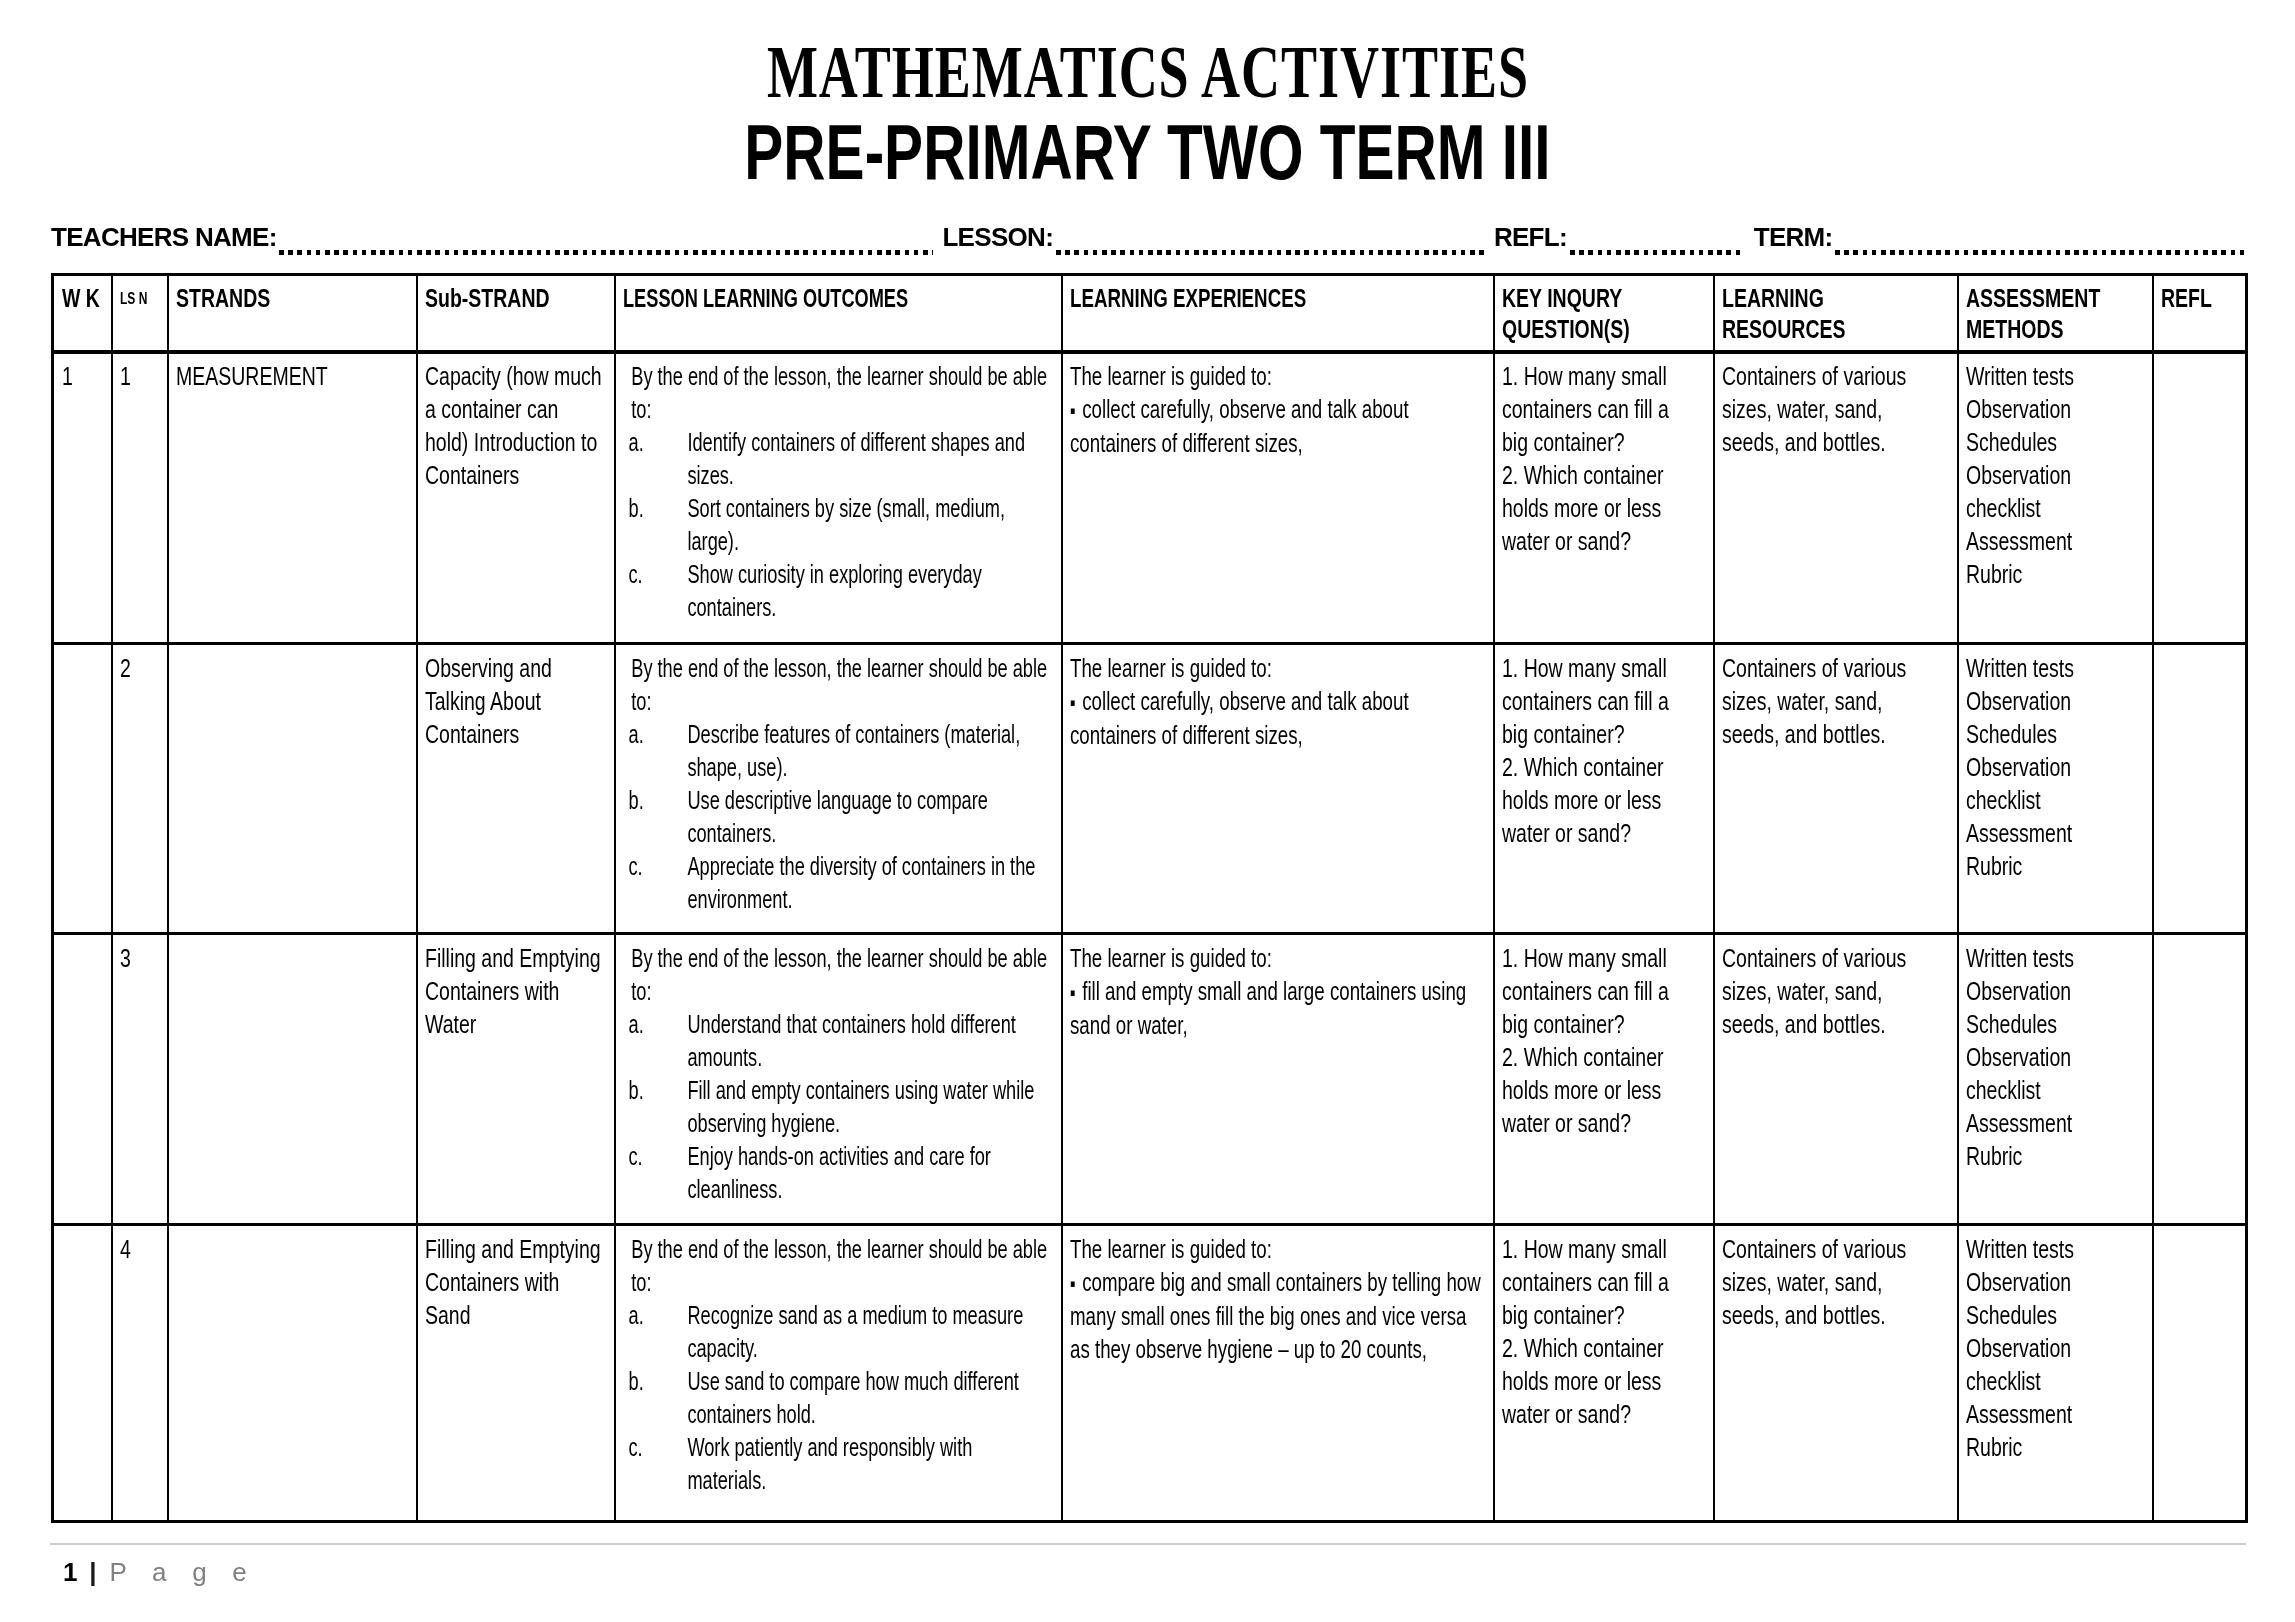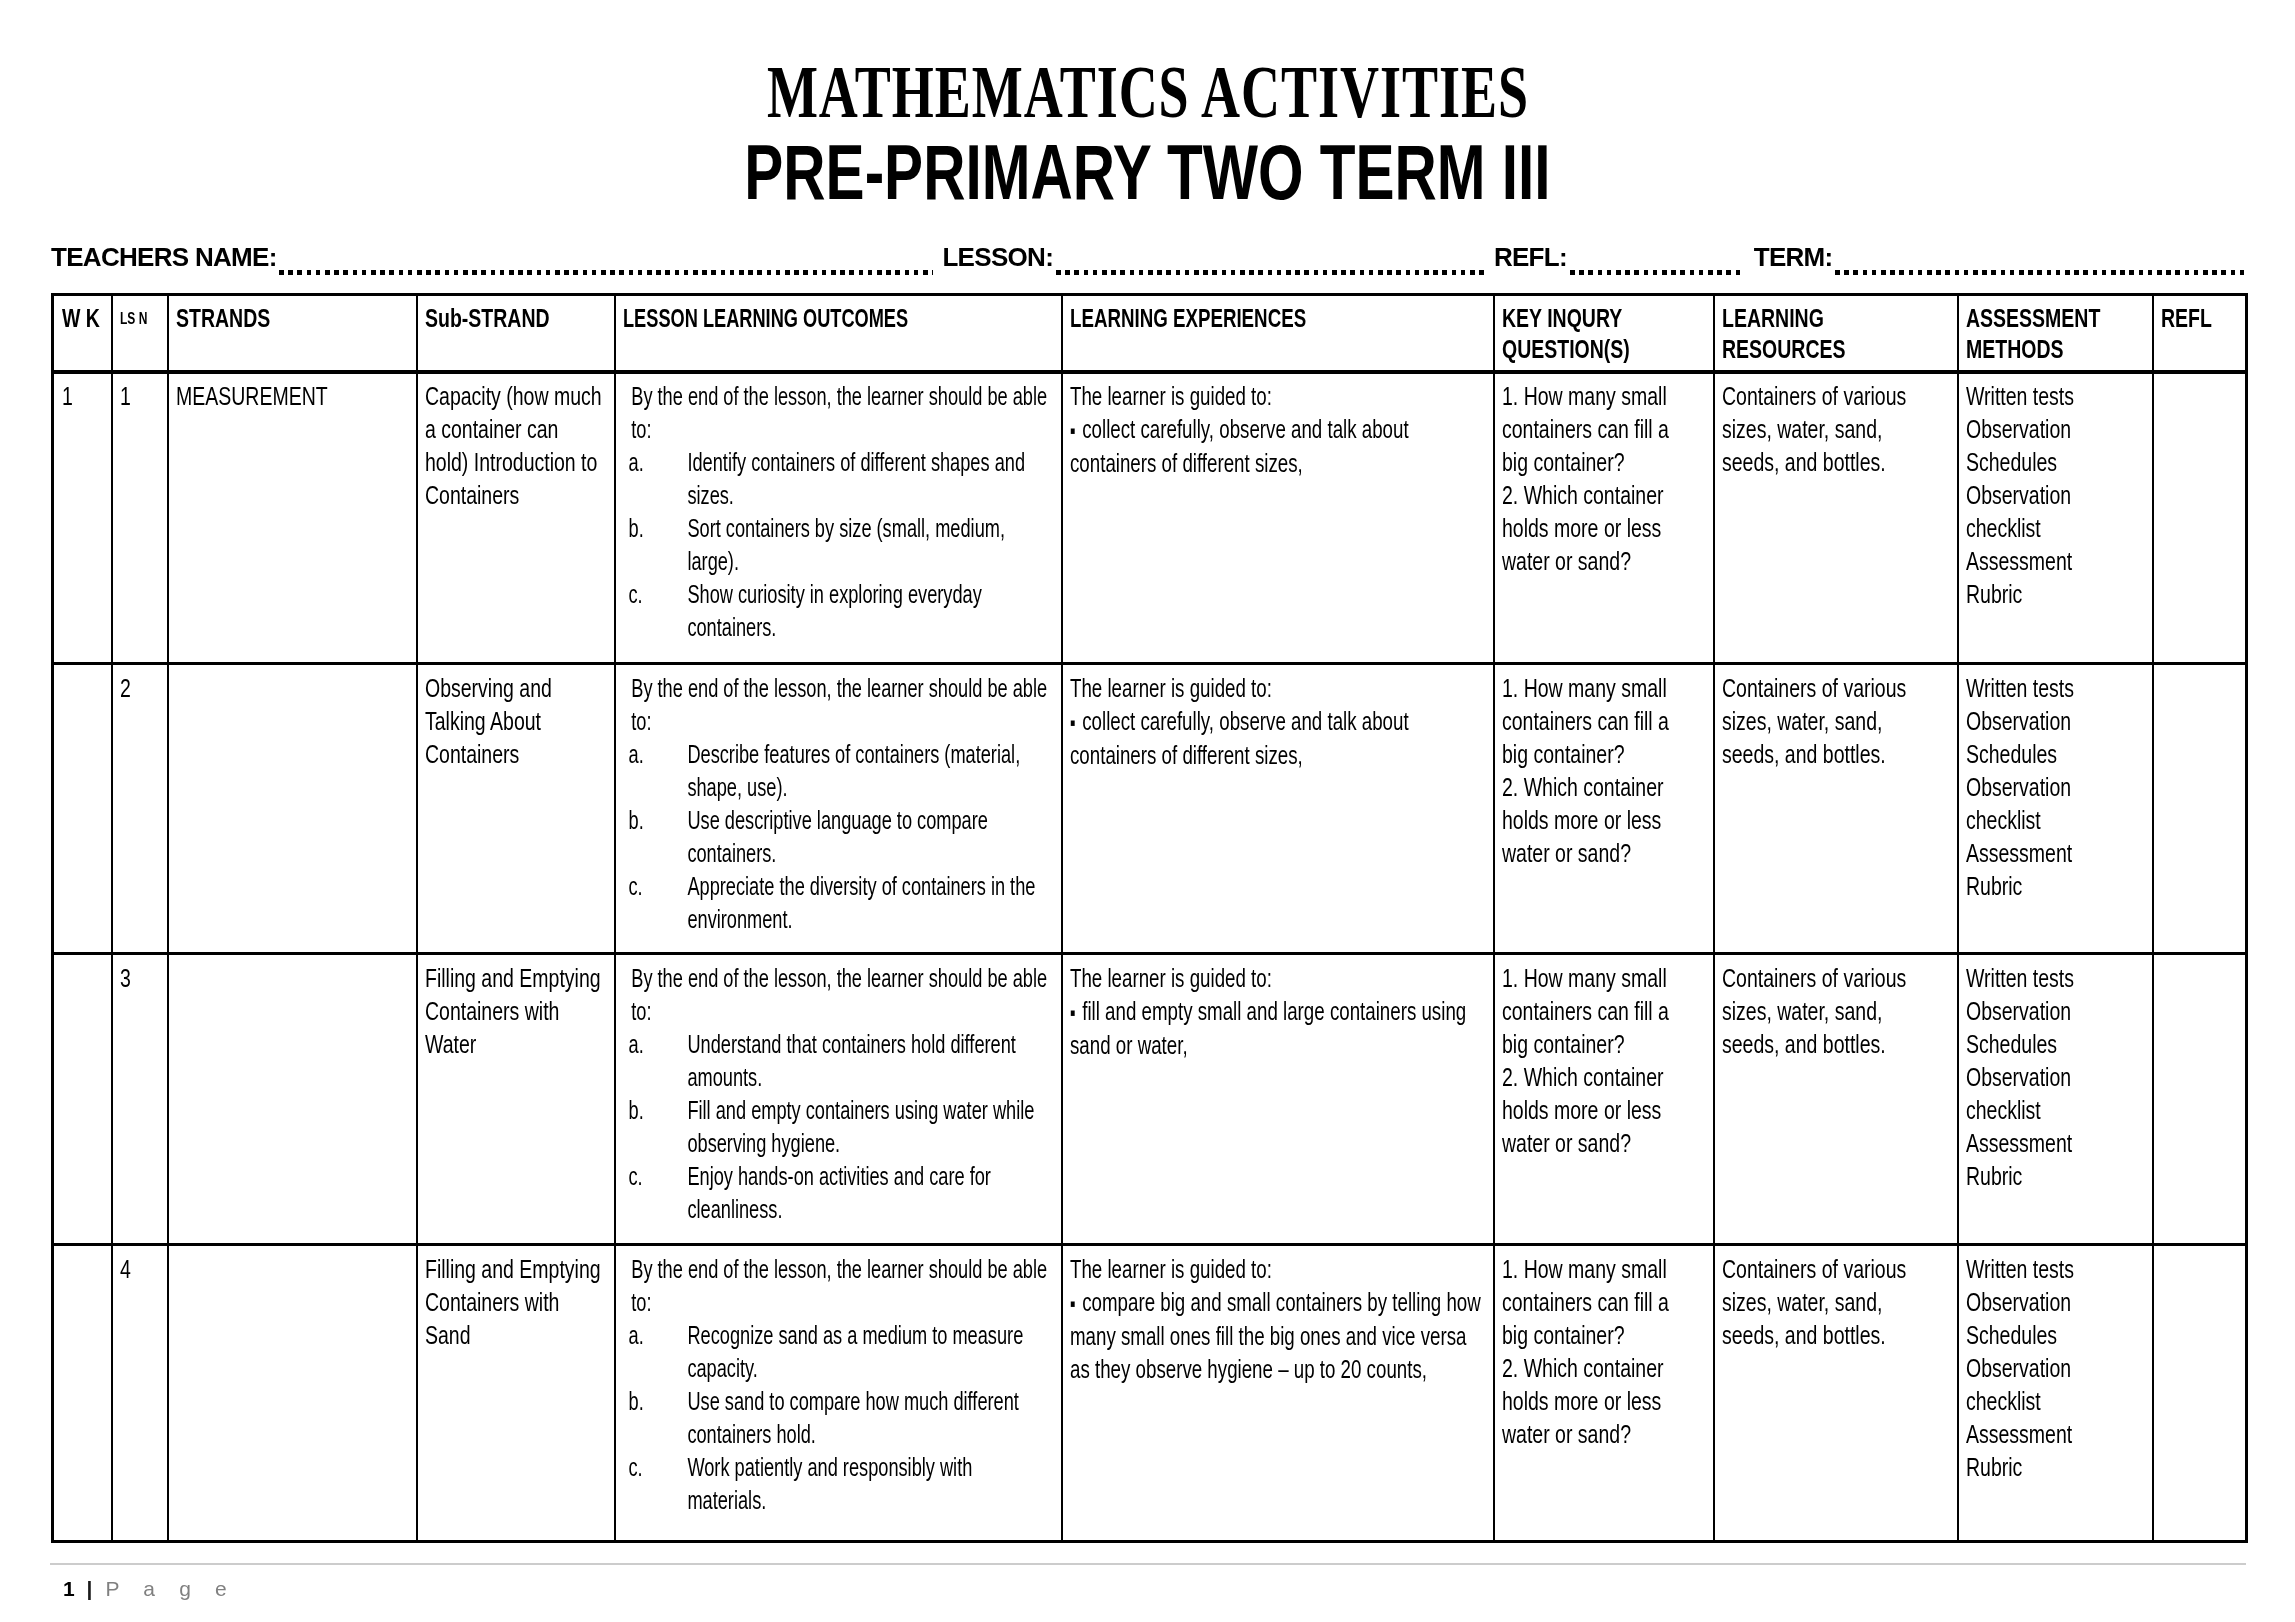--- a/index.html
+++ b/index.html
@@ -4,21 +4,21 @@
 <style>
   html,body { margin:0; padding:0; background:#ffffff; }
   body {
     width:2295px; height:1623px; overflow:hidden;
     font-family:"Liberation Sans", sans-serif; color:#000;
     -webkit-font-smoothing:antialiased;
   }
   .page { position:relative; width:2295px; height:1623px; }
 
   
-  .title-wrap { text-align:center;margin-top:20px; }
+  .title-wrap { text-align:center; }
   .t1 {
     display:inline-block; margin-top:34px;
     font-family:"Liberation Serif", serif; font-weight:bold;
     font-size:73px; line-height:77px; letter-spacing:1.3px;
     transform:scaleX(0.74); transform-origin:center top; white-space:nowrap;
   }
   .t2 {
     display:inline-block; margin-top:1.3px;
     font-family:"Liberation Sans", sans-serif; font-weight:bold;
     font-size:77px; line-height:80px;
@@ -78,21 +78,21 @@
 
   .bullet-line .blt { margin-right:9.2px; font-size:22px; }
 
   .kiq-q { margin:0; }
   .asm-line { margin:0; }
 
   
   .footer-rule {
     margin:19.6px 0 0 50px; width:2196px; height:2.6px; background:#cccccc;
   }
-  .footer-text { margin:11.8px 0 0 63px; font-size:21px; color:#7a7a7a; }
+  .footer-text { margin:11.8px 0 0 63px; font-size:26px; color:#7a7a7a; }
   .footer-text .pnum { color:#000; font-weight:bold; margin-right:11.8px; }
   .footer-text .psep { color:#1a1a1a; font-weight:bold; margin-right:13px; }
   .footer-text .plabel { letter-spacing:9.2px; color:#808080; }
 </style>
 </head>
 <body>
 
 <div class="page">
 
   <div class="title-wrap">

